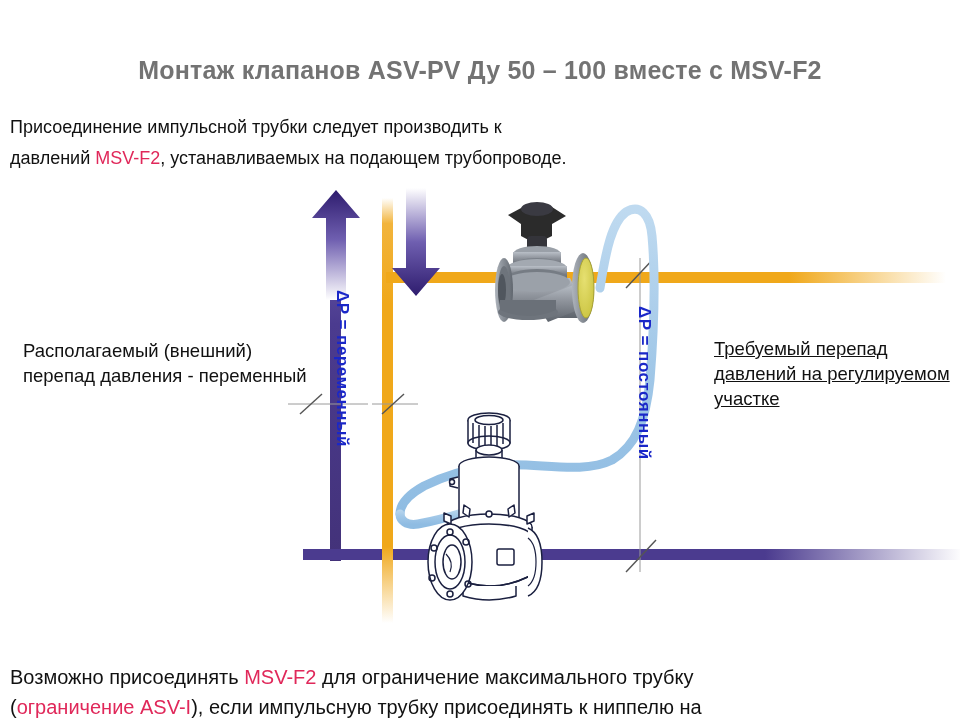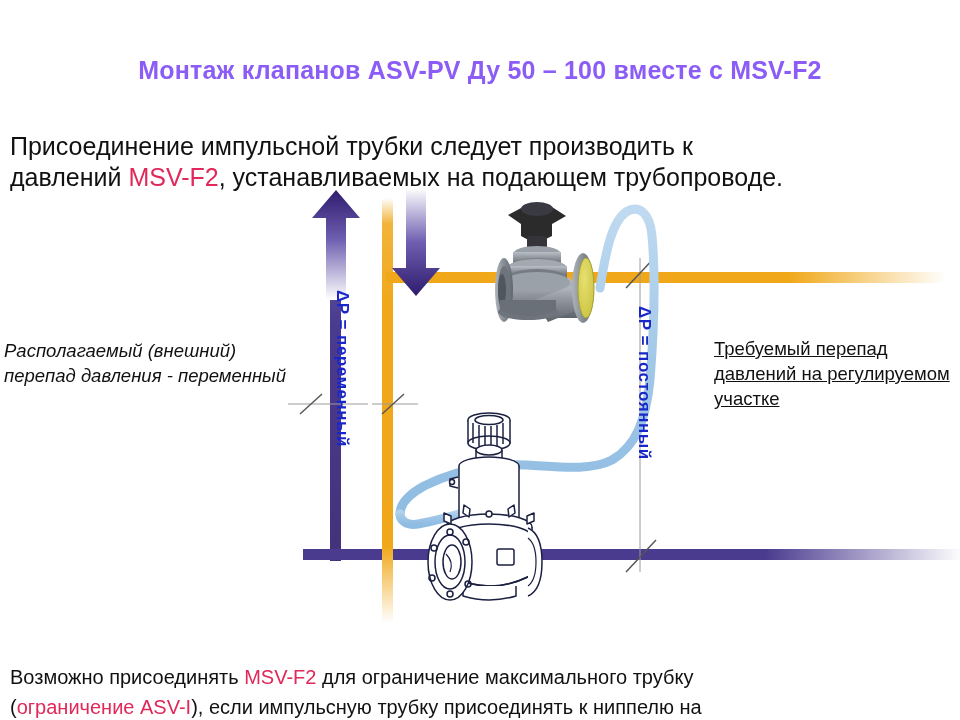--- a/index.html
+++ b/index.html
@@ -1,33 +1,33 @@
 <!DOCTYPE html>
 <html><head>
 <meta charset="utf-8">
 <style>
   html,body{margin:0;padding:0;background:#ffffff;}
   body{width:960px;height:720px;overflow:hidden;
        font-family:"Liberation Sans","DejaVu Sans",sans-serif;color:#111;}
   #stage{position:relative;width:960px;height:720px;background:#fff;}
 
   .title{position:absolute;left:0;top:56px;width:960px;text-align:center;
-         font-size:25px;font-weight:bold;color:#8b5cf6;letter-spacing:.2px;
+         font-size:25px;font-weight:bold;color:#737373;letter-spacing:.2px;
          white-space:nowrap;}
 
   .intro{position:absolute;left:10px;top:112px;width:880px;
-         font-size:25px;line-height:31px;color:#111;margin-top:19px;}
+         font-size:18px;line-height:31px;color:#111;}
   .intro .hl{color:#E0285A;}
 
   .bottomnote{position:absolute;left:10px;top:662px;width:944px;
               font-size:20px;line-height:30px;color:#111;}
   .bottomnote .hl{color:#E0285A;}
 
   .sidetext{position:absolute;font-size:18.5px;line-height:25px;color:#111;}
-  #left-caption{left:4px;top:338px;width:300px;font-style:italic;}
+  #left-caption{left:23px;top:338px;width:300px;}
   #right-caption{left:714px;top:336px;width:240px;text-decoration:underline;}
 
   
   .vlabel{position:absolute;font-size:17px;font-weight:bold;color:#1A27C8;
           white-space:nowrap;transform-origin:0 0;letter-spacing:.5px;}
   #vlabel-left{left:352px;top:290px;transform:rotate(90deg);}
   #vlabel-right{left:654px;top:306px;transform:rotate(90deg);}
 
   svg.art{position:absolute;left:0;top:0;width:960px;height:720px;}
 </style>

